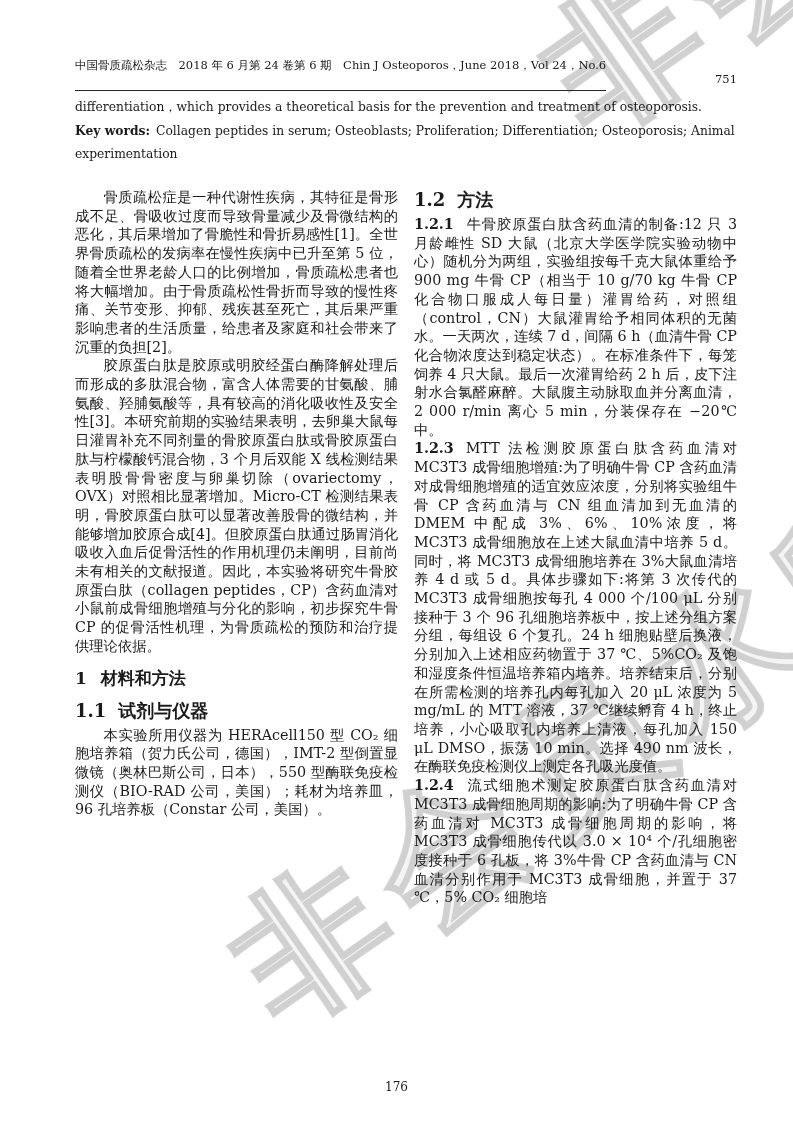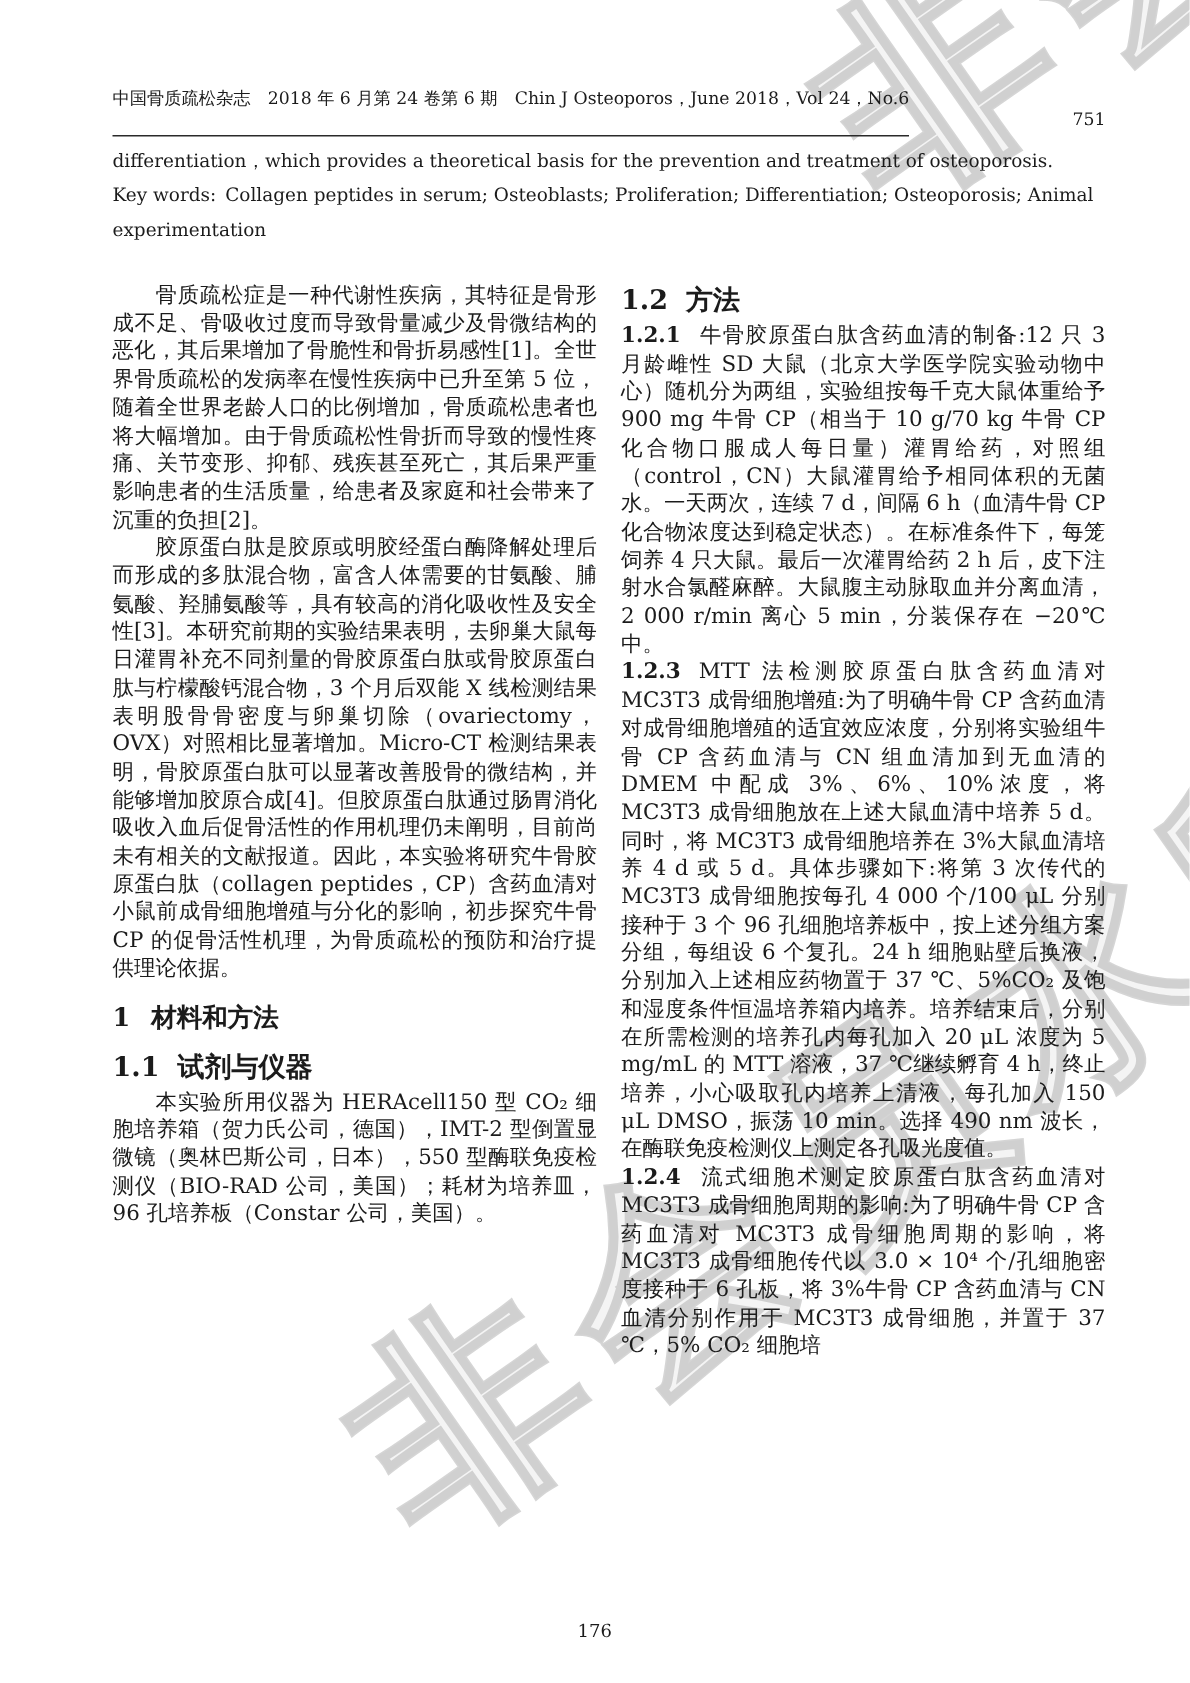--- a/index.html
+++ b/index.html
@@ -39,21 +39,21 @@
   }
   .journal-line { border-bottom: 1px solid #2a2a2a; padding-bottom: 17px; }
   .page-num-top { padding-bottom: 5px; }
 
   
   .abstract {
     position: absolute; left: 75px; top: 96px; width: 662px;
     font-size: 12.3px; line-height: 23px;
   }
   .abstract p { margin: 0; }
-  .kw-label { font-weight: normal; margin-right: 6px; }
+  .kw-label { font-weight: bold; margin-right: 6px; }
 
   
   .columns {
     position: absolute; left: 75px; top: 157px; width: 662px;
     display: flex; gap: 16px;
   }
   .col { width: 323px; margin-top: 31px; }
   p.body {
     margin: 0;
     font-size: 14.3px;

